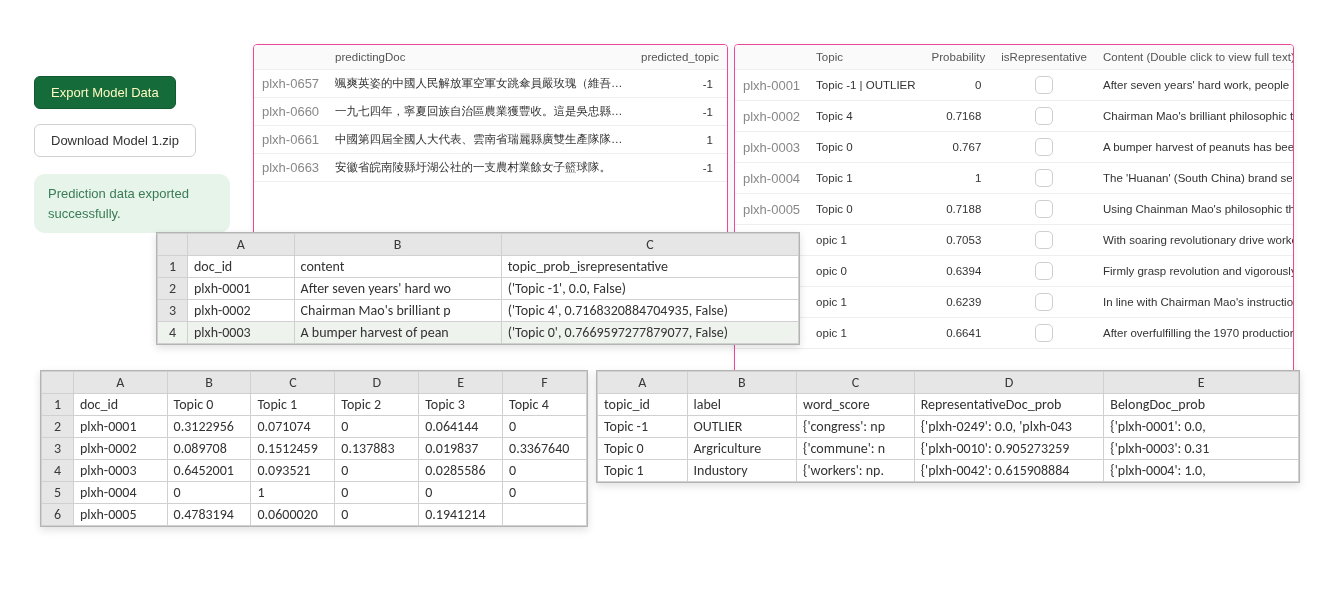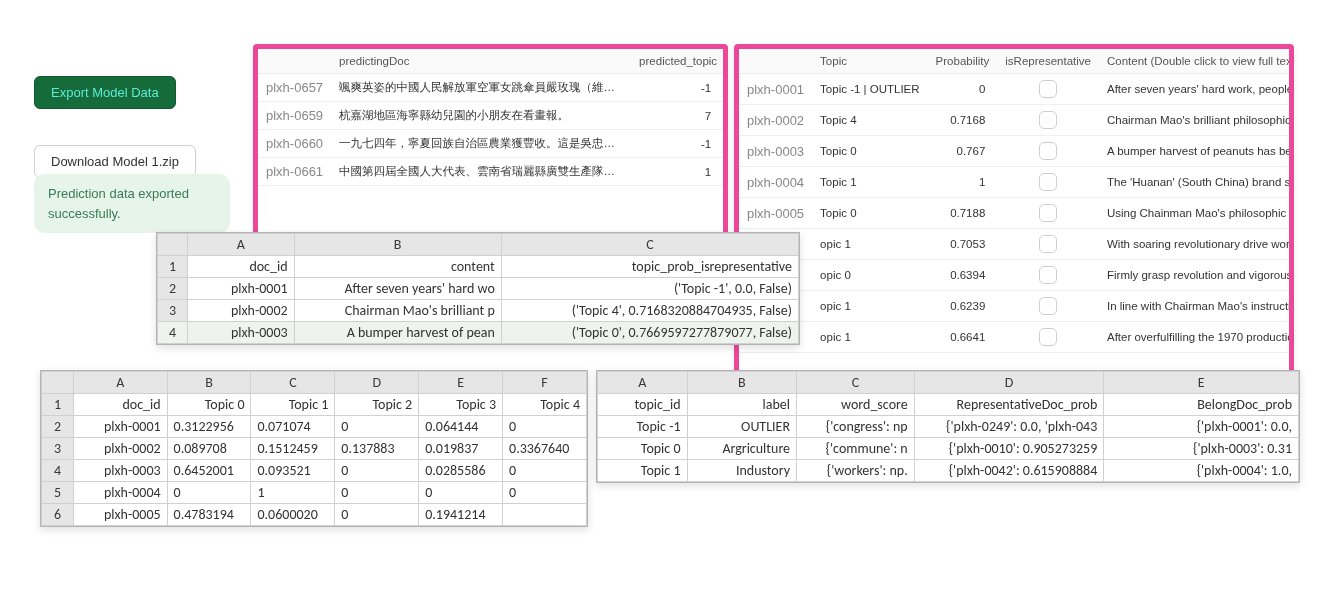--- a/index.html
+++ b/index.html
@@ -19,47 +19,47 @@
     padding: 8px 16px;
     border-radius: 6px;
     font-size: 13px;
     cursor: pointer;
     border: 1px solid #ccc;
     background: #fff;
     color: #333;
   }
   .btn-primary {
     background: #156b3a;
-    color: #5eead4;
+    color: #fef9c3;
     border: 1px solid #0f5a30;
   }
   .btn-secondary {
     background: #fff;
     color: #333;
     border: 1px solid #d0d0d0;
   }
   .alert-success {
     background: #e6f4ea;
     color: #3a7b56;
     border-radius: 11px;
     padding: 10px 14px;
     font-size: 13px;
     line-height: 1.5;
   }
 
   
   #export-btn   { position: absolute; left: 34px; top: 76px;  }
-  #download-btn { position: absolute; left: 34px; top: 124px; margin-top: 21px; }
+  #download-btn { position: absolute; left: 34px; top: 124px; }
   #ok-msg       { position: absolute; left: 34px; top: 174px; width: 196px; }
 
   
   .webtable {
     position: absolute;
     background: #fff;
-    border: 5px solid #ec4899;
+    border: 1px solid #ec4899;
     border-radius: 4px;
     box-shadow: 0 2px 6px rgba(0,0,0,0.08);
     font-size: 11.5px;
     overflow: hidden;
   }
   .webtable table { border-collapse: collapse; width: 100%; }
   .webtable th, .webtable td {
     border-bottom: 1px solid #eee;
     padding: 6px 8px;
     text-align: left;
@@ -114,21 +114,21 @@
     color: #3a3a3a;
   }
   .sheet th.rowhead {
     background: #e6e6e6;
     text-align: center;
     font-weight: 400;
     color: #3a3a3a;
     width: 32px;
   }
   .sheet .corner { background: #e6e6e6; width: 32px; }
-  .sheet td.textcell { text-align: right; }
+  .sheet td.textcell { text-align: left; }
   .sheet td.numcell  { font-variant-numeric: tabular-nums; }
   .sheet.sel td.selrow, .sheet.sel th.selrow { background: #eef3ee; }
   .sheet .rowhead.selrow, .sheet .colhead.selcol { background: #d8e6d8; }
 
   
   #sheet1 { left: 156px; top: 232px; width: 644px; z-index: 5; }
   #sheet1 .colA { width: 114px; }
   #sheet1 .colB { width: 216px; }
   #sheet1 .colC { width: 310px; }
 
@@ -161,33 +161,33 @@
       <th class="topic-head">predicted_topic</th>
     </tr>
       </thead>
     <tbody id="pred-body">
         <tr>
           <td class="idcell">plxh-0657</td>
           <td class="txt">颯爽英姿的中國人民解放軍空軍女跳傘員嚴玫瑰（維吾爾族）。</td>
           <td class="topic">-1</td>
         </tr>
         <tr>
-          <td class="idcell">plxh-0659</td>
-          <td class="txt">杭嘉湖地區海寧縣幼兒園的小朋友在看畫報。</td>
-          <td class="topic">7</td>
-        </tr>
-        <tr>
           <td class="idcell">plxh-0660</td>
           <td class="txt">一九七四年，寧夏回族自治區農業獲豐收。這是吳忠縣古城人民公社的回族社員</td>
           <td class="topic">-1</td>
         </tr>
         <tr>
           <td class="idcell">plxh-0661</td>
           <td class="txt">中國第四屆全國人大代表、雲南省瑞麗縣廣雙生產隊隊長瑞板（傣族，左二）與</td>
           <td class="topic">1</td>
+        </tr>
+        <tr>
+          <td class="idcell">plxh-0663</td>
+          <td class="txt">安徽省皖南陵縣圩湖公社的一支農村業餘女子籃球隊。</td>
+          <td class="topic">-1</td>
         </tr>
       </tbody>
   </table>
 </div>
 
 <div id="topic-panel" class="webtable">
   <table>
     <thead>
         <tr>
       <th class="idcell"></th>

